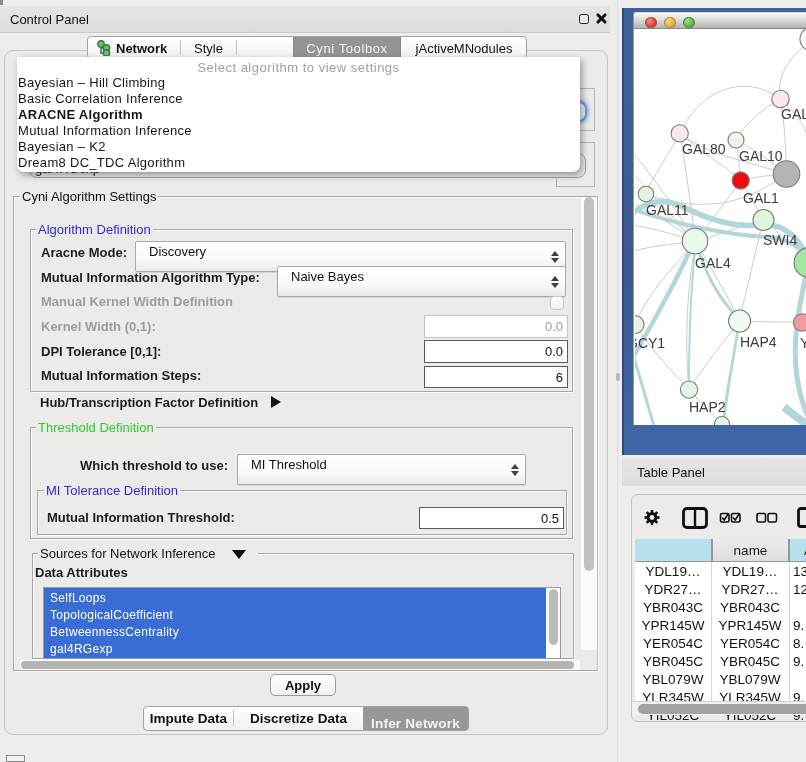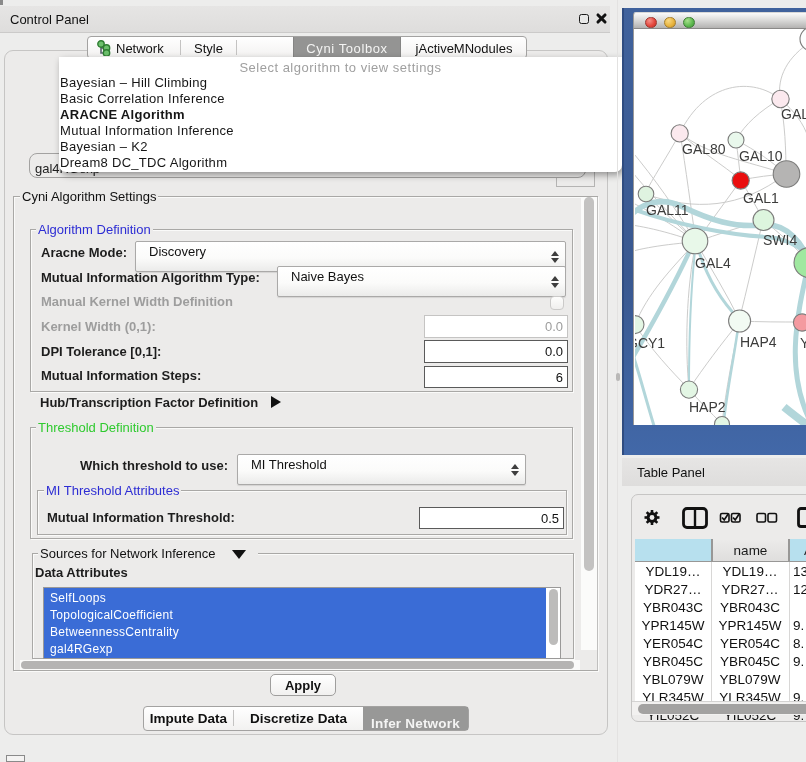--- a/index.html
+++ b/index.html
@@ -28,21 +28,21 @@
   <div class="abs" style="left:579px;top:8px;width:10px;height:10px;border:1.5px solid #1a1a1a;border-radius:2.5px;background:#e8e8e7;"></div>
   <div class="abs" style="left:596px;top:7px;width:11px;height:11px;">
     <div class="abs" style="left:4.2px;top:-1px;width:3px;height:13px;background:#111;border-radius:1.5px;transform:rotate(45deg);"></div>
     <div class="abs" style="left:4.2px;top:-1px;width:3px;height:13px;background:#111;border-radius:1.5px;transform:rotate(-45deg);"></div>
   </div>
 </div>
 
 <div class="abs" style="left:4px;top:50px;width:604px;height:685px;background:#ecebea;border:1px solid #c6c5c4;border-radius:9px;"></div>
 
 <div class="abs" style="left:87px;top:36px;width:440px;height:23px;background:linear-gradient(180deg,#ffffff,#f2f1f0);border:1px solid #a3a2a1;border-radius:4px;font-size:13px;color:#111;">
-  <div class="abs" style="left:0;top:0;width:92px;height:21px;">
+  <div class="abs" style="left:0;top:0;width:92px;height:21px;font-weight:bold;">
     <svg class="abs" style="left:9px;top:3px;" width="14" height="16" viewBox="0 0 14 16">
       <path d="M4 5 L4 13 L8 13 M4 8 L8 8" stroke="#5c6370" stroke-width="1.6" fill="none"></path>
       <circle cx="4" cy="4" r="3.2" fill="#6cc06c" stroke="#2e7d32" stroke-width="1.4"></circle>
       <circle cx="9.5" cy="8" r="3.2" fill="#6cc06c" stroke="#2e7d32" stroke-width="1.4"></circle>
       <circle cx="9.5" cy="13" r="3.2" fill="#6cc06c" stroke="#2e7d32" stroke-width="1.4"></circle>
     </svg>
     <div class="abs" style="left:28px;top:4px;">Network</div>
   </div>
   <div class="abs" style="left:92px;top:3px;width:1px;height:15px;background:#c4c3c2;"></div>
   <div class="abs" style="left:93px;top:0;width:55px;height:21px;text-align:center;padding-top:4px;">Style</div>
@@ -52,21 +52,21 @@
   <div class="abs" style="left:313px;top:0;width:126px;height:21px;text-align:center;padding-top:4px;">jActiveMNodules</div>
 </div>
 
 <div class="abs" style="left:556px;top:88px;width:39px;height:43px;border:1px solid #b5b4b3;background:#ecebea;"></div>
 <div class="abs" style="left:566px;top:101px;width:21px;height:21px;border-radius:8px;background:#e7ecf2;border:2px solid #6d9bd6;box-shadow:0 0 4px 1px rgba(90,140,210,0.8);"></div>
 <div class="abs" style="left:556px;top:142px;width:39px;height:45px;border:1px solid #b5b4b3;background:#ecebea;"></div>
 <div class="abs" style="left:29px;top:153px;width:557px;height:25px;border:1px solid #a3a2a1;border-radius:8px;background:#ecebea;font-size:13px;color:#222;">
     <span style="position:absolute;left:5px;top:7px;">gal4RGexp</span>
   </div>
 
-<div class="abs" style="left:17px;top:57px;width:563px;height:115px;background:#fff;border-radius:0 0 7px 7px;box-shadow:2px 3px 7px rgba(0,0,0,0.38);font-size:13px;color:#161616;margin-left:42px;">
+<div class="abs" style="left:17px;top:57px;width:563px;height:115px;background:#fff;border-radius:0 0 7px 7px;box-shadow:2px 3px 7px rgba(0,0,0,0.38);font-size:13px;color:#161616;">
   <div class="abs" style="left:0;top:3px;width:563px;text-align:center;color:#9f9f9f;letter-spacing:0.5px;">Select algorithm to view settings</div>
   <div class="abs" style="left:1px;top:18px;line-height:16px;letter-spacing:0.3px;">
     Bayesian – Hill Climbing<br>
     Basic Correlation Inference<br>
     <b>ARACNE Algorithm</b><br>
     Mutual Information Inference<br>
     Bayesian – K2<br>
     Dream8 DC_TDC Algorithm
   </div>
 </div>
@@ -113,21 +113,21 @@
 <div class="etch" style="left:30px;top:427px;width:543px;height:112px;"></div>
 <div class="gtitle" style="left:36px;top:421px;color:#2fca2f;">Threshold Definition</div>
 
 <div class="lbl" style="left:80px;top:458px;">Which threshold to use:</div>
 <div class="combo" style="left:237px;top:454px;width:289px;">
     <span class="tx">MI Threshold</span>
     <span class="carr"></span>
   </div>
 
 <div class="etch" style="left:37px;top:490px;width:530px;height:45px;"></div>
-<div class="gtitle" style="left:44px;top:484px;color:#2d2dd4;">MI Threshold Attributes</div>
+<div class="gtitle" style="left:44px;top:484px;color:#2d2dd4;">MI Tolerance Definition</div>
 
 <div class="lbl" style="left:47px;top:510px;">Mutual Information Threshold:</div>
 <div class="field" style="left:419px;top:507px;width:145px;height:22px;">0.5</div>
 
 <div class="etch" style="left:32px;top:553px;width:542px;height:106px;"></div>
 <div class="gtitle" style="left:38px;top:547px;color:#111;padding-right:42px;">Sources for Network Inference</div>
 <div class="abs" style="left:232px;top:550px;width:0;height:0;border-left:7.5px solid transparent;border-right:7.5px solid transparent;border-top:9px solid #111;"></div>
 
 <div class="lbl" style="left:35px;top:565px;">Data Attributes</div>
 

